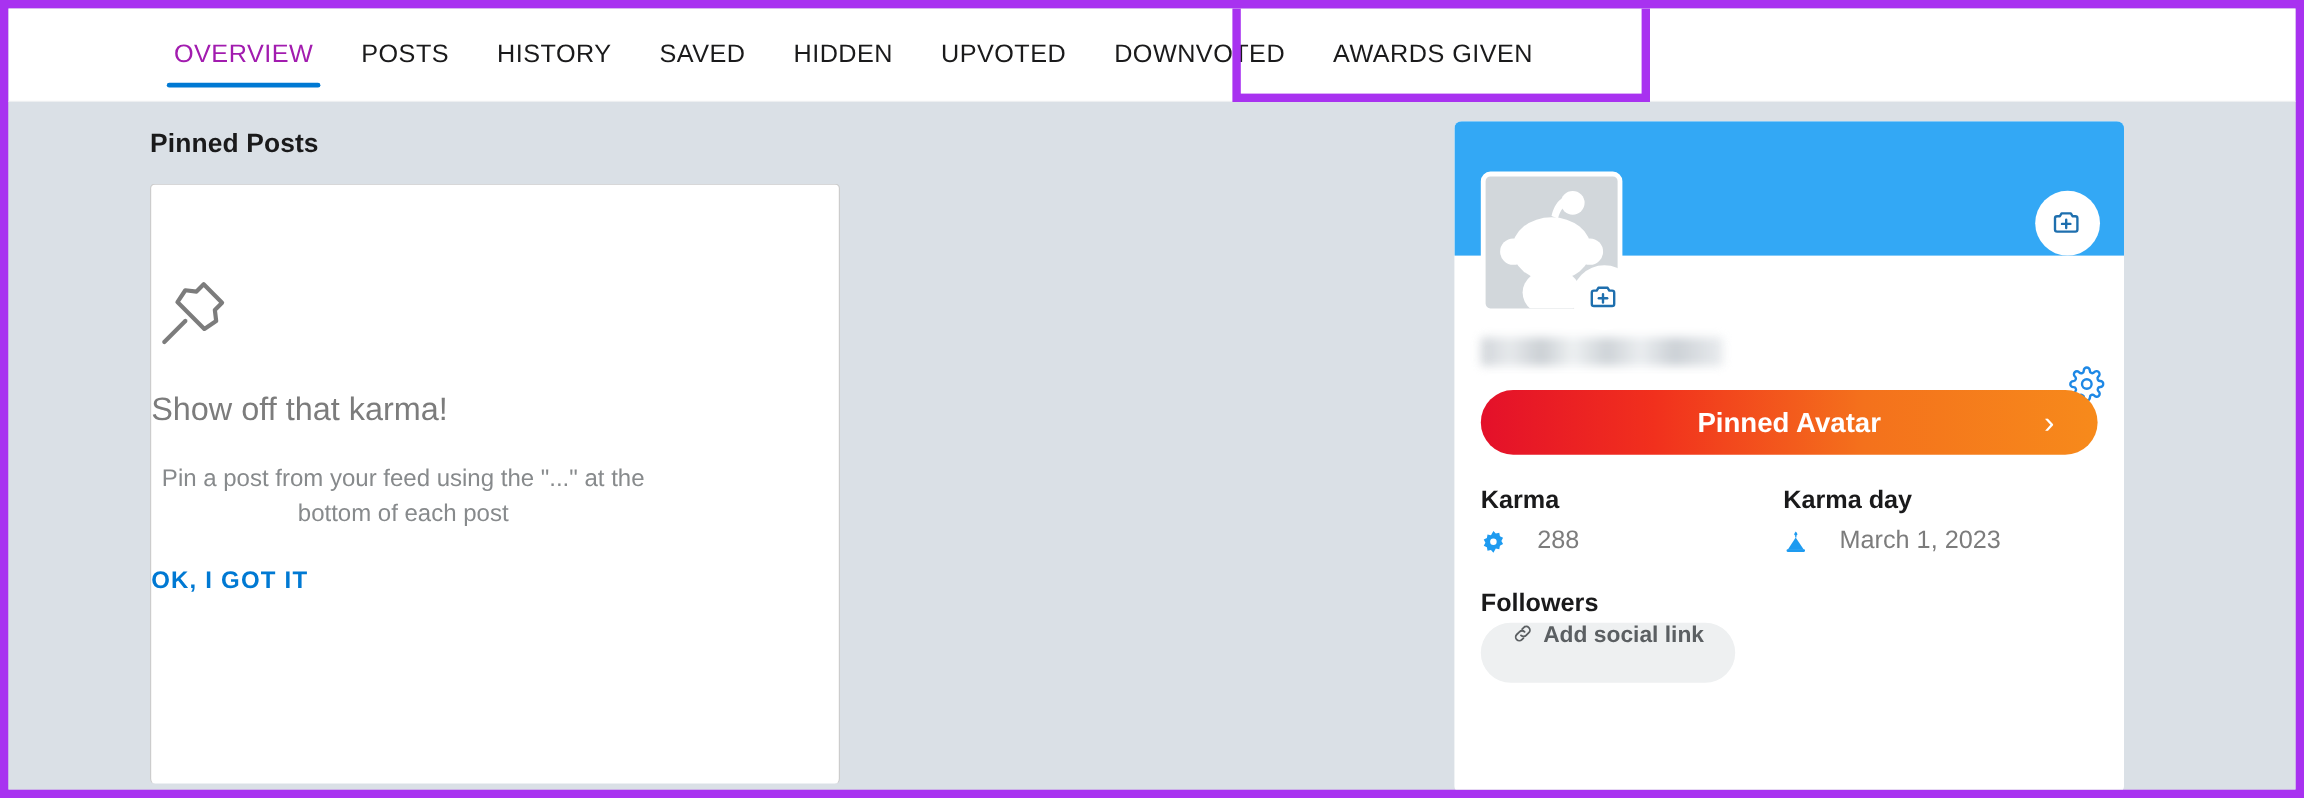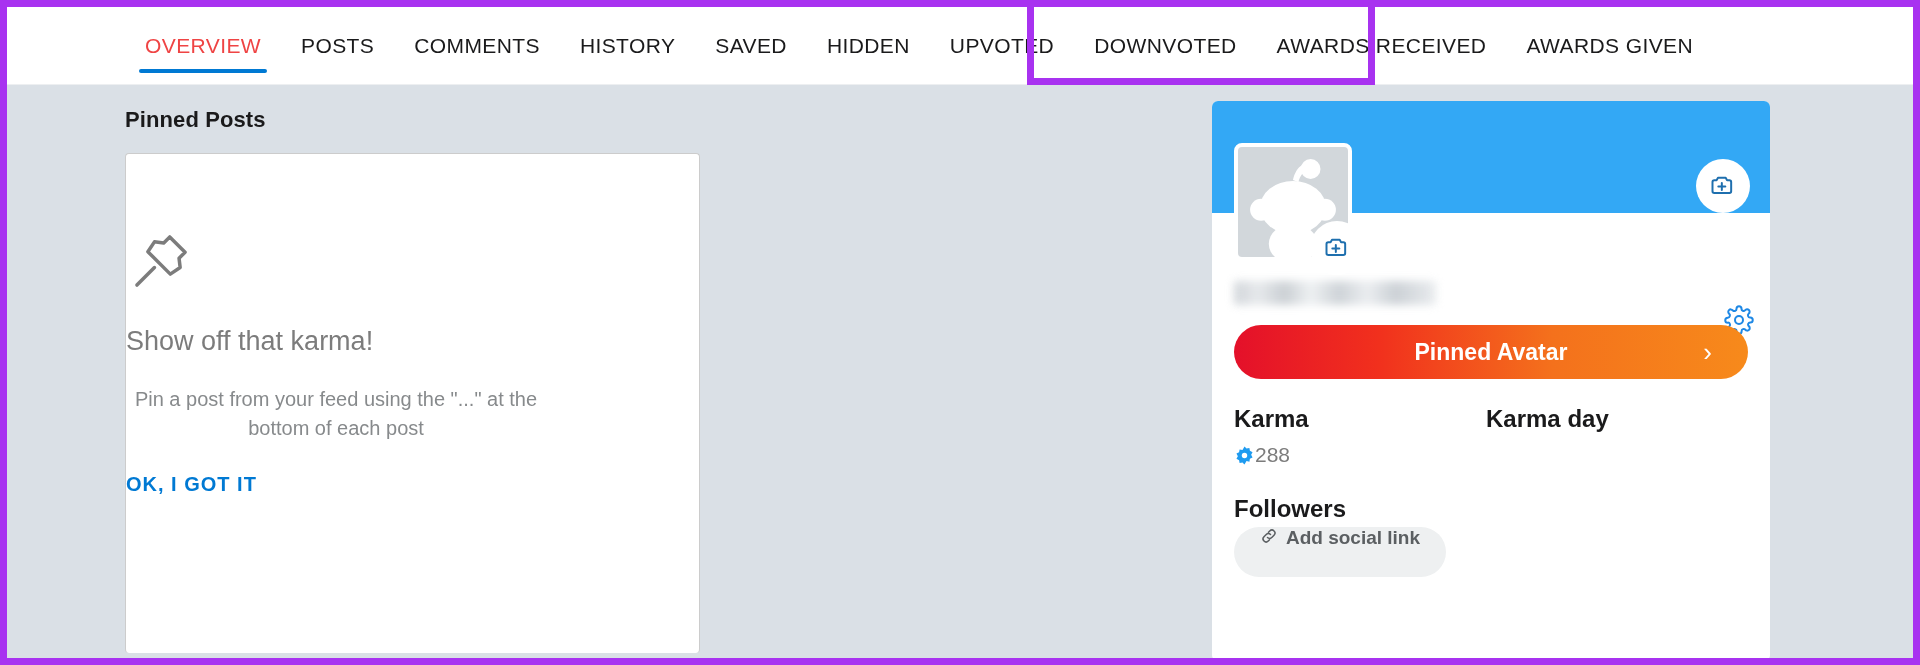--- a/index.html
+++ b/index.html
@@ -51,21 +51,21 @@
     letter-spacing: 0.4px;
     color: #1A1A1B;
     text-transform: uppercase;
     cursor: pointer;
     white-space: nowrap;
     background: transparent;
     border: none;
     font-family: "Liberation Sans", sans-serif;
   }
   .tab.active {
-    color: #ef4444;
+    color: #a21caf;
   }
   .tab.active::after {
     content: "";
     position: absolute;
     left: 14px; right: 14px;
     bottom: 12px;
     height: 4px;
     background: #0079D3;
     border-radius: 2px;
   }
@@ -240,29 +240,29 @@
     font-size: 26px;
     font-weight: normal;
   }
   #stats {
     margin-top: 26px;
     display: flex;
     gap: 0;
   }
   .stat-col { width: 252px; }
   .stat-label {
-    font-size: 24px;
+    font-size: 21px;
     font-weight: bold;
     color: #1A1A1B;
     margin-bottom: 10px;
   }
   .stat-value {
     display: flex;
     align-items: center;
-    gap: 0;
+    gap: 26px;
     font-size: 21px;
     color: #7C7C7C;
   }
   #followers-block { margin-top: 28px; }
   #followers-row {
     display: flex;
     align-items: center;
     gap: 9px;
     font-size: 21px;
     color: #7C7C7C;
@@ -294,27 +294,25 @@
 </style>
 </head>
 <body>
 
 <div id="screen">
 
   <div id="tabbar">
     <div class="tabs-row">
       <button class="tab active">OVERVIEW</button>
       <button class="tab">POSTS</button>
-      <button class="tab">COMMENTS</button>
       <button class="tab">HISTORY</button>
       <button class="tab">SAVED</button>
       <button class="tab">HIDDEN</button>
       <button class="tab">UPVOTED</button>
       <button class="tab">DOWNVOTED</button>
-      <button class="tab">AWARDS RECEIVED</button>
       <button class="tab">AWARDS GIVEN</button>
     </div>
     <div id="tab-highlight"></div>
   </div>
 
   <div id="content">
 
     <div id="left-col">
       <div id="pinned-title">Pinned Posts</div>
 
@@ -390,20 +388,29 @@
               <svg width="21" height="21" viewBox="0 0 24 24">
                 <path fill="#1E9BF0" d="M12 1.6l2.3 2.5 3.3-.7.6 3.3 3 1.5-1.6 3 1.6 3-3 1.5-.6 3.3-3.3-.7L12 22.4l-2.3-2.5-3.3.7-.6-3.3-3-1.5 1.6-3-1.6-3 3-1.5.6-3.3 3.3.7z"></path>
                 <circle cx="12" cy="12" r="3.1" fill="#ffffff"></circle>
               </svg>
               <span>288</span>
             </div>
           </div>
 
           <div class="stat-col">
             <div class="stat-label">Karma day</div>
+            <div class="stat-value">
+              <svg width="21" height="21" viewBox="0 0 24 24">
+                <path fill="#1E9BF0" d="M12 2.2c.9 1.1 1.4 1.9 1.4 2.5a1.4 1.4 0 0 1-2.8 0c0-.6.5-1.4 1.4-2.5z"></path>
+                <rect x="11.4" y="5.3" width="1.2" height="2.6" fill="#1E9BF0"></rect>
+                <path fill="#1E9BF0" d="M4.3 19.6l7.6-11.7 7.8 11.7z"></path>
+                <rect x="3.2" y="19.2" width="17.6" height="2.4" rx="1.1" fill="#1E9BF0"></rect>
+              </svg>
+              <span>March 1, 2023</span>
+            </div>
           </div>
 
         </div>
 
         <div id="followers-block">
           <div class="stat-label">Followers</div>
           <div id="followers-row">
             <svg width="20" height="20" viewBox="0 0 24 24">
               <circle cx="12" cy="7.4" r="4" fill="#1E9BF0"></circle>
               <path fill="#1E9BF0" d="M4.4 20.4c0-4.2 3.4-6.6 7.6-6.6s7.6 2.4 7.6 6.6z"></path>

